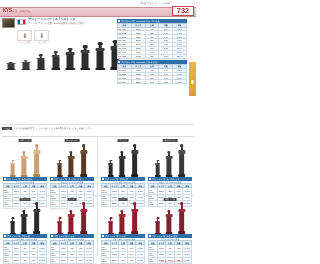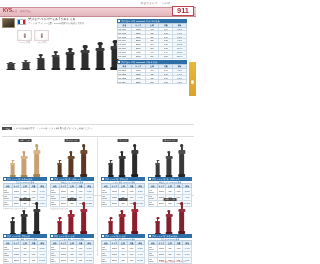--- a/index.html
+++ b/index.html
@@ -211,21 +211,21 @@
     <span>総合カタログ</span>
     &nbsp;&nbsp;
     <span>ミル類</span>
   </div>
   <div class="top-rule"></div>
   <div class="brandbar"></div>
   <div class="logo">
     <span>KYS</span><span class="sub">食器・厨房用品</span>
   </div>
   <div class="pagenum-box">
-    <span>911</span>
+    <span>732</span>
   </div>
 
   <div class="hero">
     <div class="hero-row">
       <div class="hero-thumb"></div>
       <div class="flag">
         <i class="b"></i>
           <i class="w"></i>
           <i class="r"></i>
       </div>

